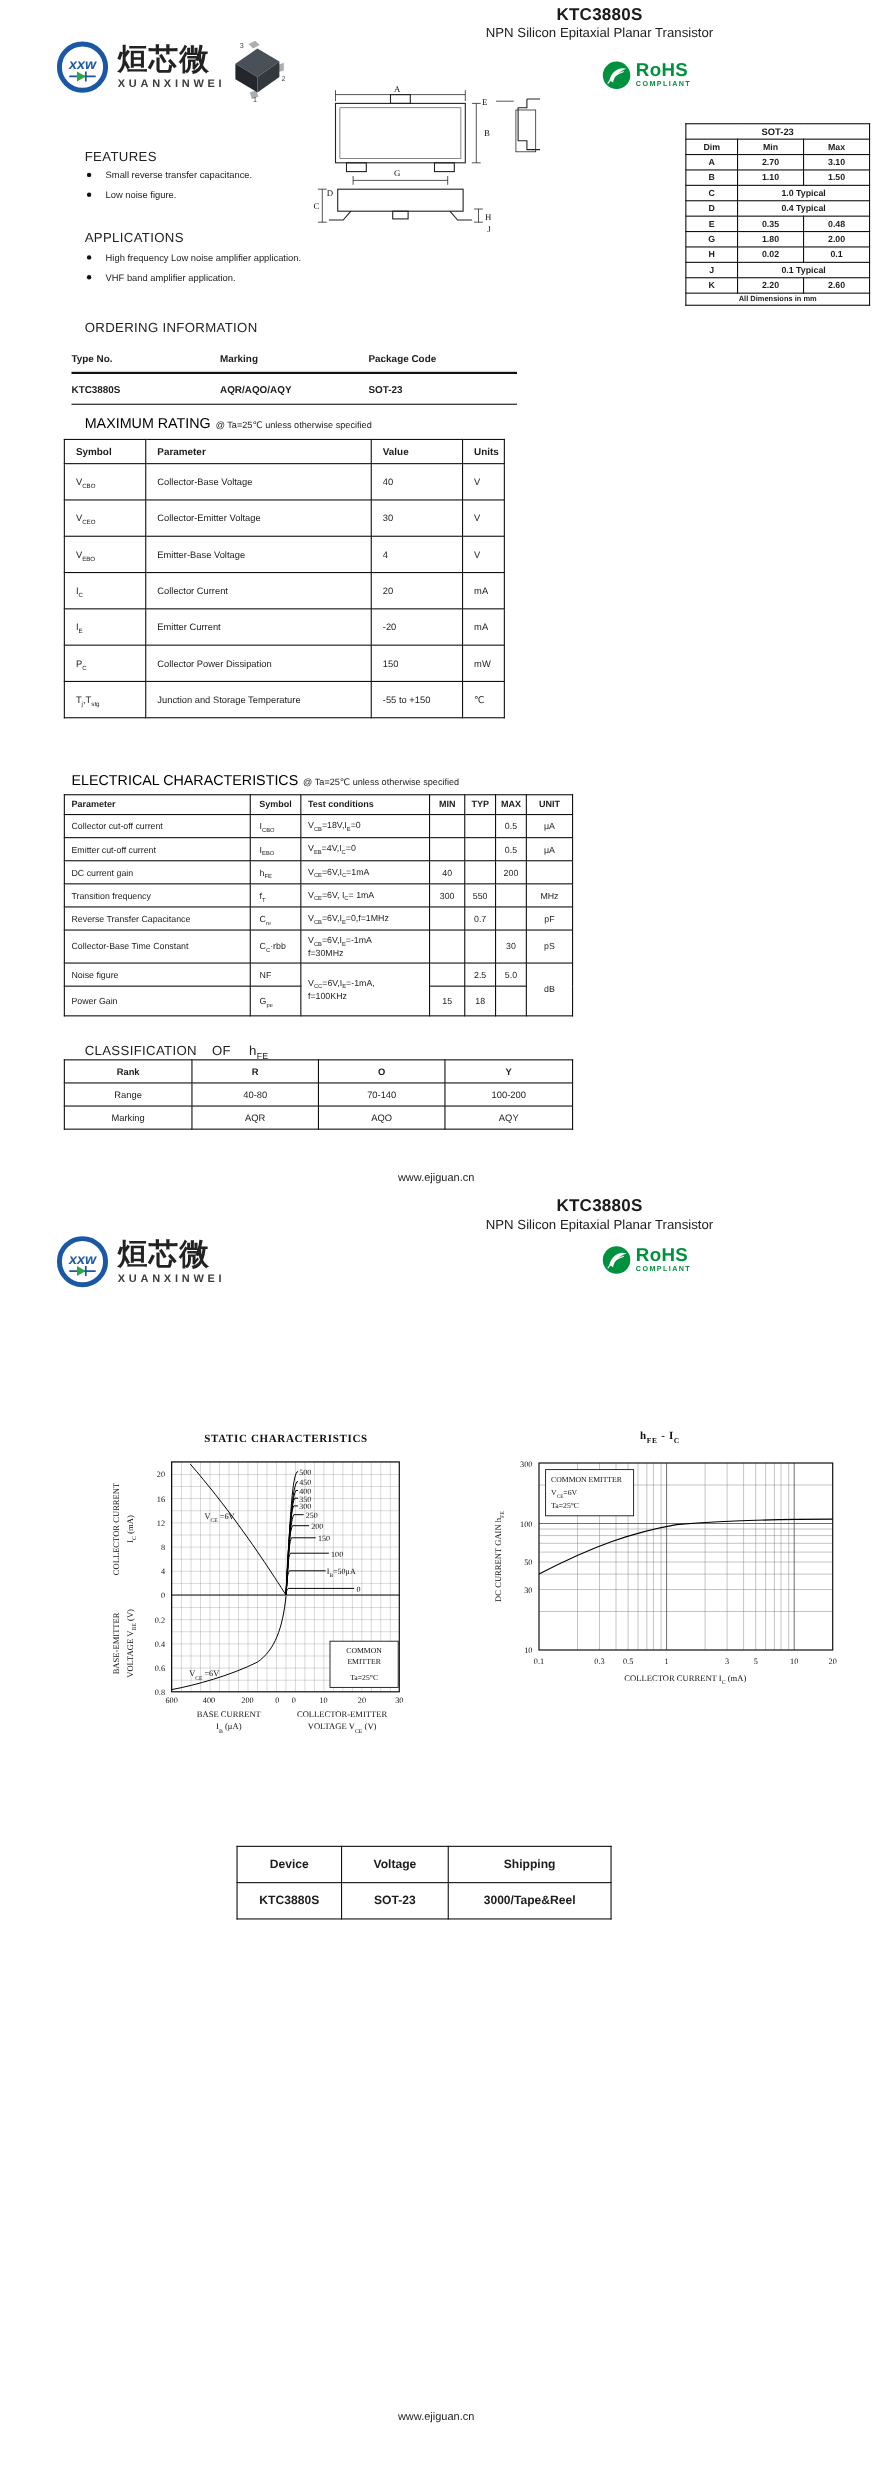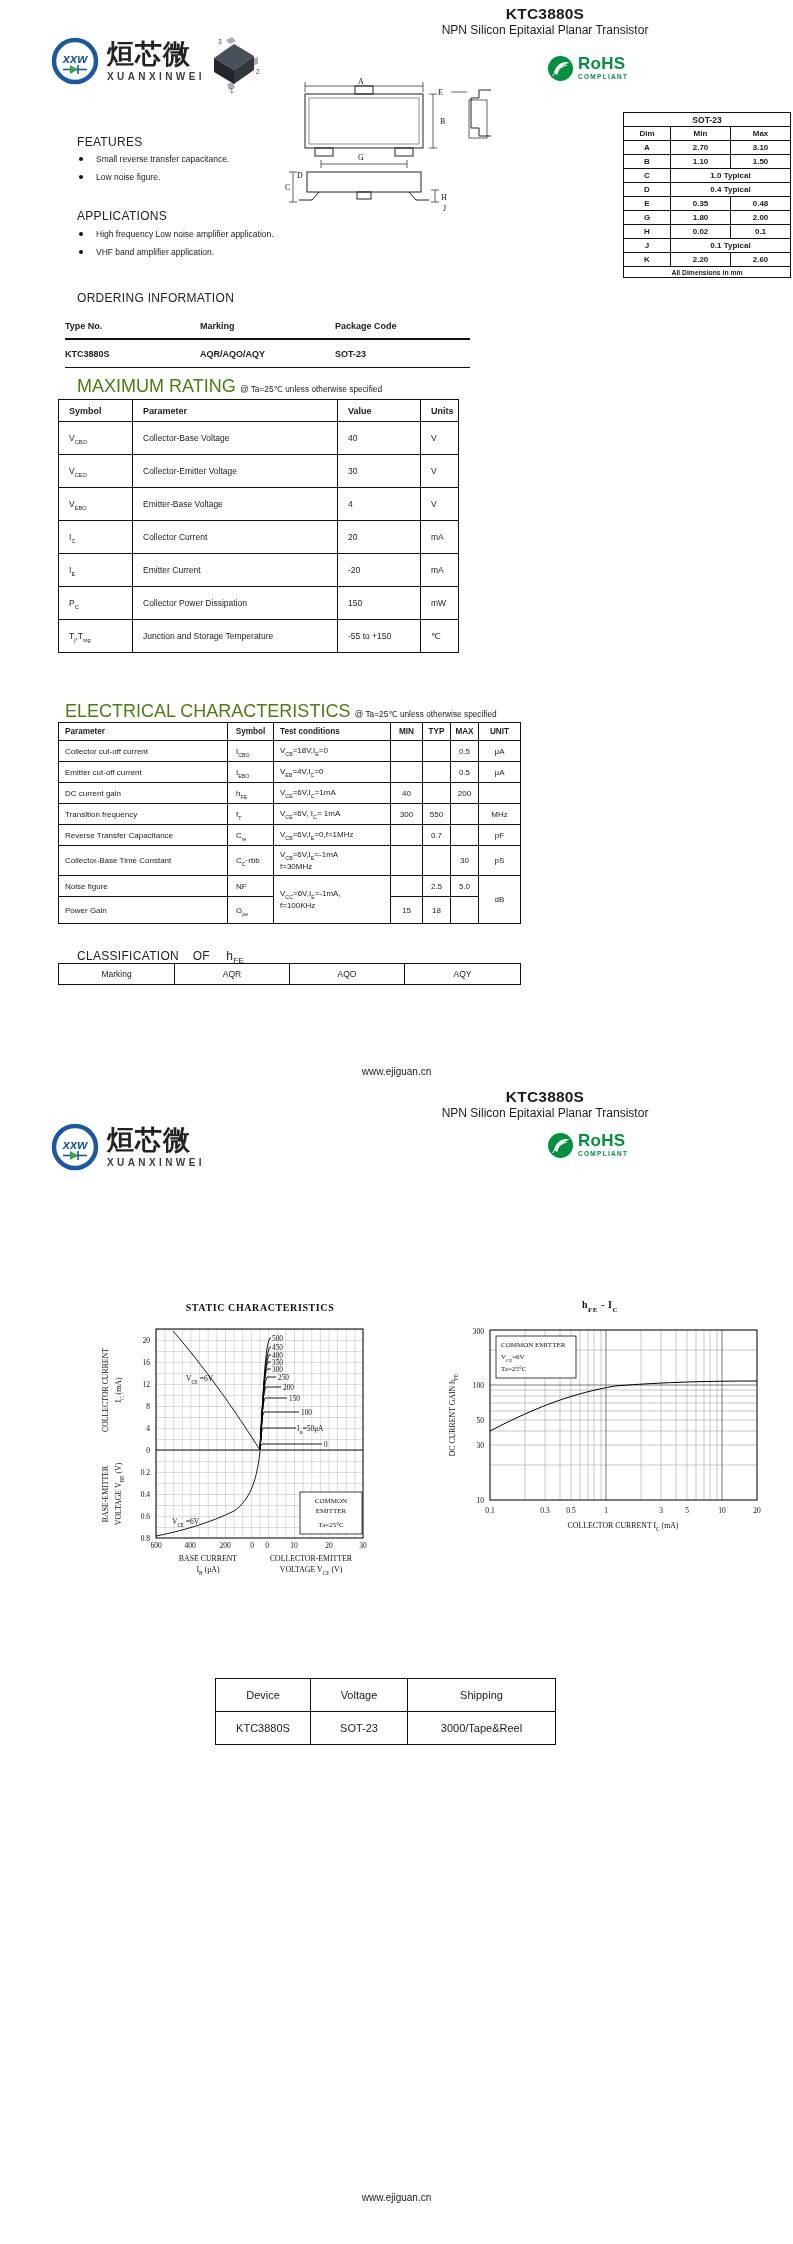--- a/index.html
+++ b/index.html
@@ -8,21 +8,21 @@
   .abs{position:absolute}
   .p-title{font-size:15.5px;font-weight:700;text-align:center;letter-spacing:.2px}
   .p-sub{font-size:12px;text-align:center;margin-top:0}
   .logo{display:flex;align-items:center;gap:7px}
   .logo-cn{font-size:27px;font-weight:700;line-height:1.1;letter-spacing:1px;color:#222}
   .logo-en{font-size:10px;font-weight:600;letter-spacing:3.4px;color:#3d3d3d;margin-top:1px}
   .rohs{display:flex;align-items:flex-start;gap:4px}
   .rohs-t1{font-size:17px;font-weight:800;color:#00913f;line-height:1;letter-spacing:.3px}
   .rohs-t2{font-size:6.5px;font-weight:700;color:#00913f;letter-spacing:1.3px;margin-top:1px}
   .sec-h{font-size:12px;letter-spacing:.3px;color:#222}
-  .big-h{font-size:18px;color:#4d7c0f}
+  .big-h{font-size:13px;color:#000000}
   .typ-h{font-size:16.5px;color:#1a1a1a}
   .note{font-size:8.3px;color:#222}
   .note2{font-size:10px;color:#222}
   .bullet{position:absolute;display:flex;align-items:center;gap:13px;font-size:8.5px}
   .dot{width:4px;height:4px;border-radius:50%;background:#111;flex:none}
   table{border-collapse:collapse}
   sub{font-size:66%;line-height:0}
   .sot{table-layout:fixed;width:167px;border:1.5px solid #111}
   .sot td,.sot th{border:1px solid #111;font-size:8px;font-weight:700;text-align:center;padding:0;height:13px}
   .sot .ft{font-size:6.8px;height:10px;font-weight:700}
@@ -35,21 +35,21 @@
   .ec{table-layout:fixed;width:462px}
   .ec td,.ec th{border:1.2px solid #111;font-size:8px;vertical-align:middle;padding:0}
   .ec th{font-size:8.2px}
   .pl{text-align:left;padding-left:6px !important}
   .sym{text-align:left;padding-left:8px !important}
   .c{text-align:center}
   .cond{white-space:pre-line;line-height:1.5}
   .cls{table-layout:fixed;width:462px}
   .cls td,.cls th{border:1.2px solid #111;font-size:8.5px;text-align:center;height:20px;padding:0}
   .dev{table-layout:fixed;width:340px}
-  .dev td,.dev th{border:1.2px solid #111;font-size:11px;font-weight:400;text-align:center;height:32px;padding:0}
+  .dev td,.dev th{border:1.2px solid #111;font-size:11px;font-weight:700;text-align:center;height:32px;padding:0}
   .url{font-size:10px;text-align:center;width:793px}
   svg text{font-family:"Liberation Serif","DejaVu Serif",serif;fill:#111}
   svg text.sanstxt{font-family:"Liberation Sans","DejaVu Sans",sans-serif}
   .ttl{font-weight:700;font-size:10px;letter-spacing:.6px}
   .tick{font-size:7.5px}
   .lbl{font-size:7.8px}
   .ann{font-size:7.5px}
   .clabel{font-size:7.3px}
   .box-t{font-size:7px}
   .dimtxt{font-size:8px}
@@ -401,20 +401,32 @@
     <span class="sec-h" style="margin-left:12px">h<sub>FE</sub></span>
   </div>
   <table class="cls abs" style="left:58px;top:963px">
     <colgroup>
         <col style="width:116px">
         <col style="width:115px">
         <col style="width:115px">
         <col style="width:116px">
       </colgroup>
     <tbody>
+        <tr>
+          <th>Rank</th>
+          <th>R</th>
+          <th>O</th>
+          <th>Y</th>
+        </tr>
+    <tr>
+          <td>Range</td>
+          <td>40-80</td>
+          <td>70-140</td>
+          <td>100-200</td>
+        </tr>
     <tr>
           <td>Marking</td>
           <td>AQR</td>
           <td>AQO</td>
           <td>AQY</td>
         </tr>
   </tbody>
     </table>
 
   <div class="abs url" style="left:0;top:1066px">www.ejiguan.cn</div>

